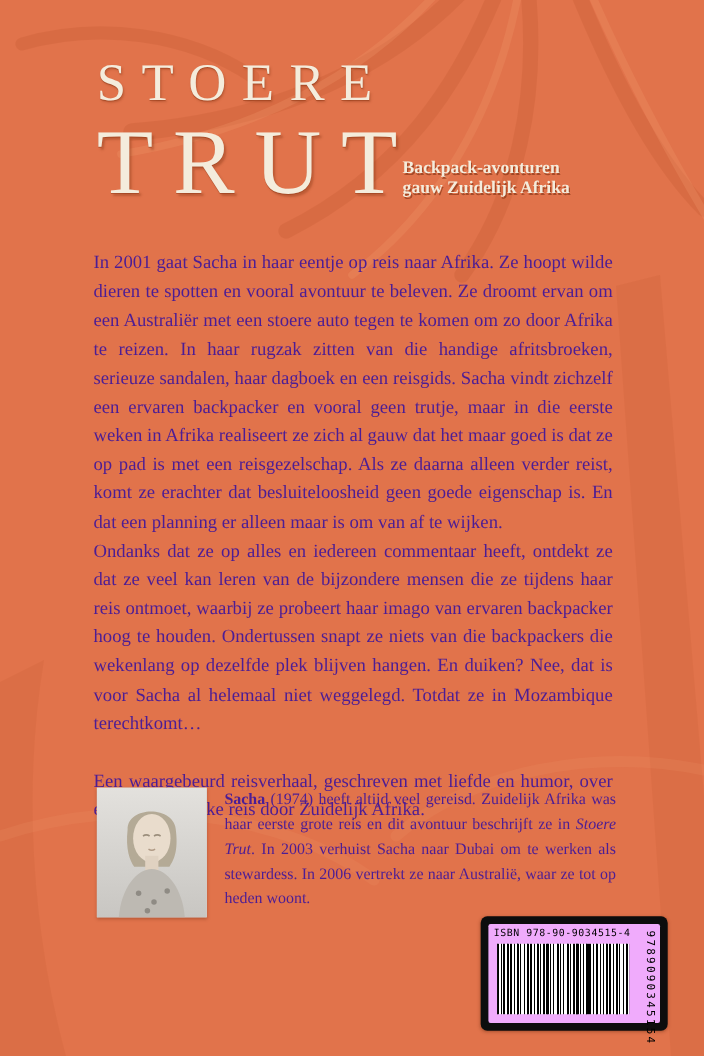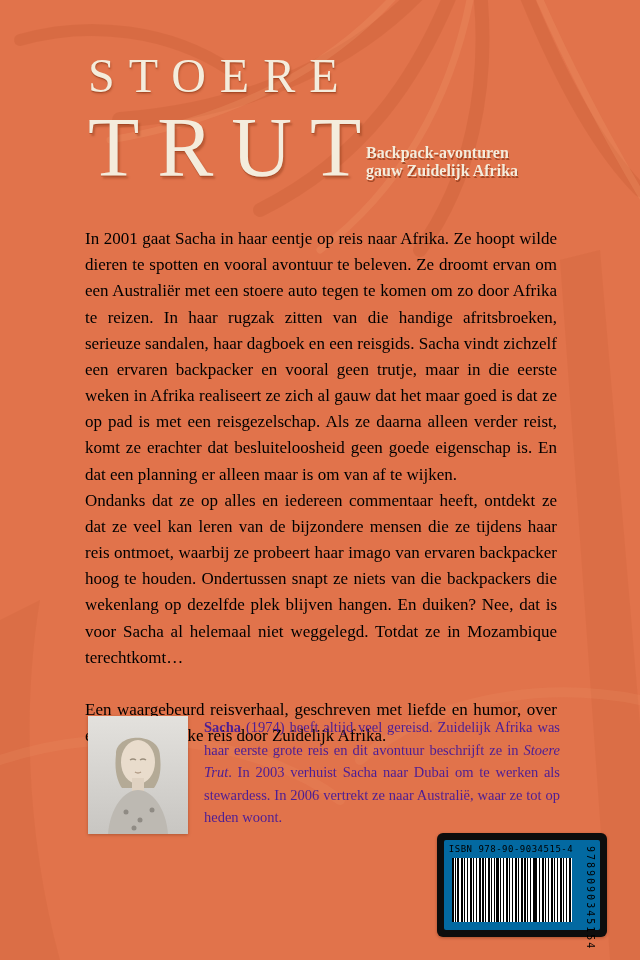--- a/index.html
+++ b/index.html
@@ -42,21 +42,21 @@
     font-size:16px;
     line-height:1.15;
     color:#f4ecdc;
     text-shadow:1px 2px 0 rgba(130,50,20,.65);
     white-space:nowrap;
   }
 
   
   .body-text{
     position:absolute;left:85px;top:226px;width:472px;
-    color:#000000;
+    color:#4c1d95;
     font-size:17px;
     line-height:1.54;
     text-align:justify;
   }
   .body-text p{margin:0;}
   .body-text p.gap{margin-top:26px;}
 
   
   .bio{
     position:absolute;left:88px;top:716px;width:472px;
@@ -82,21 +82,21 @@
   
   .barcode-box{
     position:absolute;left:437px;top:833px;
     width:170px;height:104px;
     background:#0d0d0d;
     border-radius:6px;
     box-shadow:0 1px 3px rgba(90,35,10,.4);
   }
   .barcode-inner{
     position:absolute;left:7px;top:7px;right:7px;bottom:7px;
-    background:#0369a1;
+    background:#f0abfc;
     border-radius:2px;
   }
   .isbn-text{
     position:absolute;left:0;right:22px;top:4px;
     text-align:center;
     font-family:"DejaVu Sans Mono", monospace;
     font-size:9px;
     letter-spacing:.5px;
     color:#000;
     white-space:nowrap;

